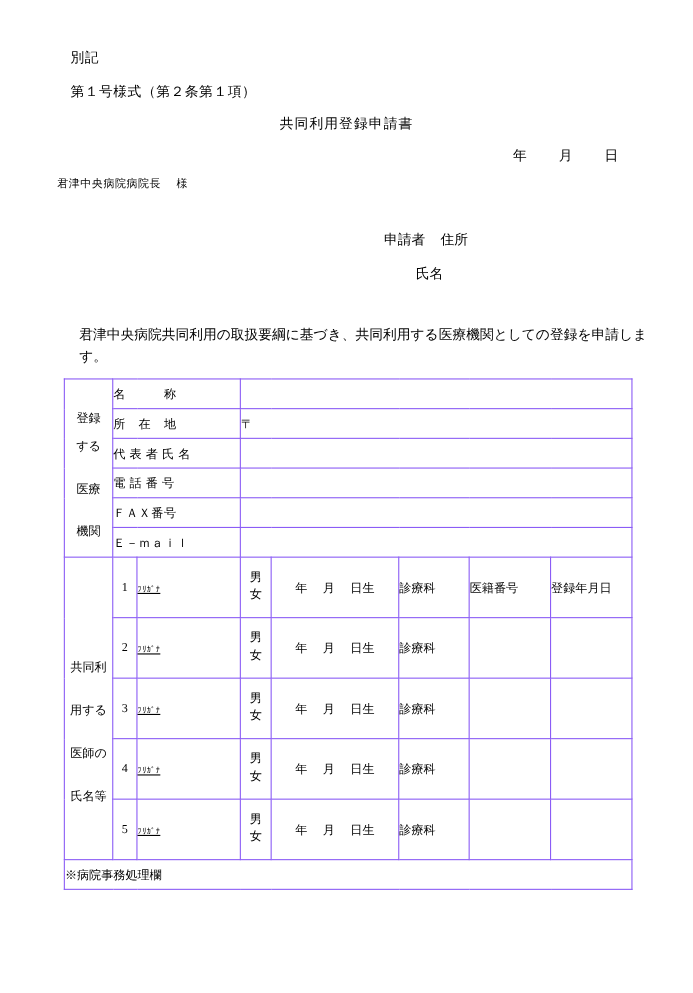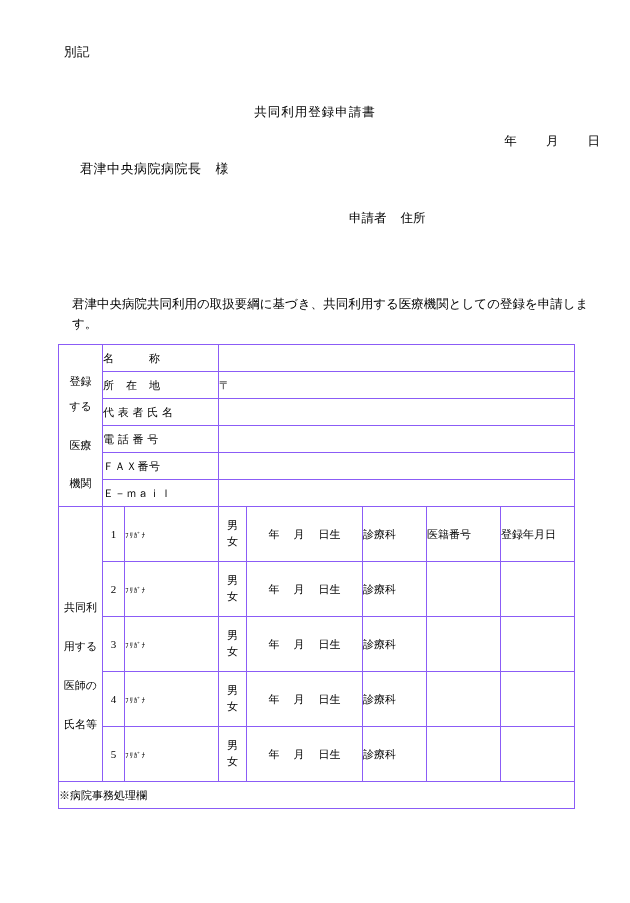--- a/index.html
+++ b/index.html
@@ -44,34 +44,34 @@
     text-align: center;
     font-size: 12.5px;
     letter-spacing: 1px;
   }
   .date-line {
     position: absolute;
     left: 0;
     top: 133px;
     width: 630px;
     text-align: right;
-    padding-right: 30px;
+    padding-right: 68px;
     box-sizing: border-box;
     font-size: 12.5px;
   }
   .date-line span {
     display: inline-block;
   }
   .date-y { margin-right: 26px; }
   .date-m { margin-right: 26px; }
   .addressee {
     position: absolute;
-    left: 80px;
+    left: 52px;
     top: 160px;
-    font-size: 13px;
+    font-size: 10px;
     letter-spacing: 0.5px;
   }
   .addressee .sama {
     margin-left: 14px;
   }
   .applicant-addr {
     position: absolute;
     left: 0;
     top: 210px;
     width: 630px;
@@ -141,20 +141,21 @@
   .furi-cell {
     width: 116px;
     position: relative;
     padding-left: 6px;
     vertical-align: top;
   }
   .furi {
     font-size: 7.5px;
     padding-top: 2px;
     letter-spacing: 0.5px;
+    text-decoration: underline;
   }
   .gender-cell {
     width: 28px;
     text-align: center;
     font-size: 11px;
     line-height: 1.45;
     padding: 2px 0;
   }
   .birth-cell {
     width: 116px;
@@ -196,36 +197,40 @@
     font-size: 8.5px;
     padding: 4px 0 0 5px;
   }
 </style>
 </head>
 <body>
 
 <div class="page">
 
   <div class="doc-label">別記</div>
+  <div class="form-no">第１号様式（第２条第１項）</div>
   <div class="doc-title">共同利用登録申請書</div>
 
   <div class="date-line">
     <span class="date-y">年</span>
     <span class="date-m">月</span>
     <span class="date-d">日</span>
   </div>
 
   <div class="addressee">
     <span>君津中央病院病院長</span><span class="sama">様</span>
   </div>
 
   <div class="applicant-addr">
     <span class="lbl">申請者</span><span>住所</span>
   </div>
 
+  <div class="applicant-name">
+    <span>氏名</span>
+  </div>
 
   <div class="body-text">君津中央病院共同利用の取扱要綱に基づき、共同利用する医療機関としての登録を申請します。</div>
 
   <table class="form-table">
     <colgroup>
       <col style="width:44px">
       <col style="width:22px">
       <col style="width:94px">
       <col style="width:28px">
       <col style="width:116px">

